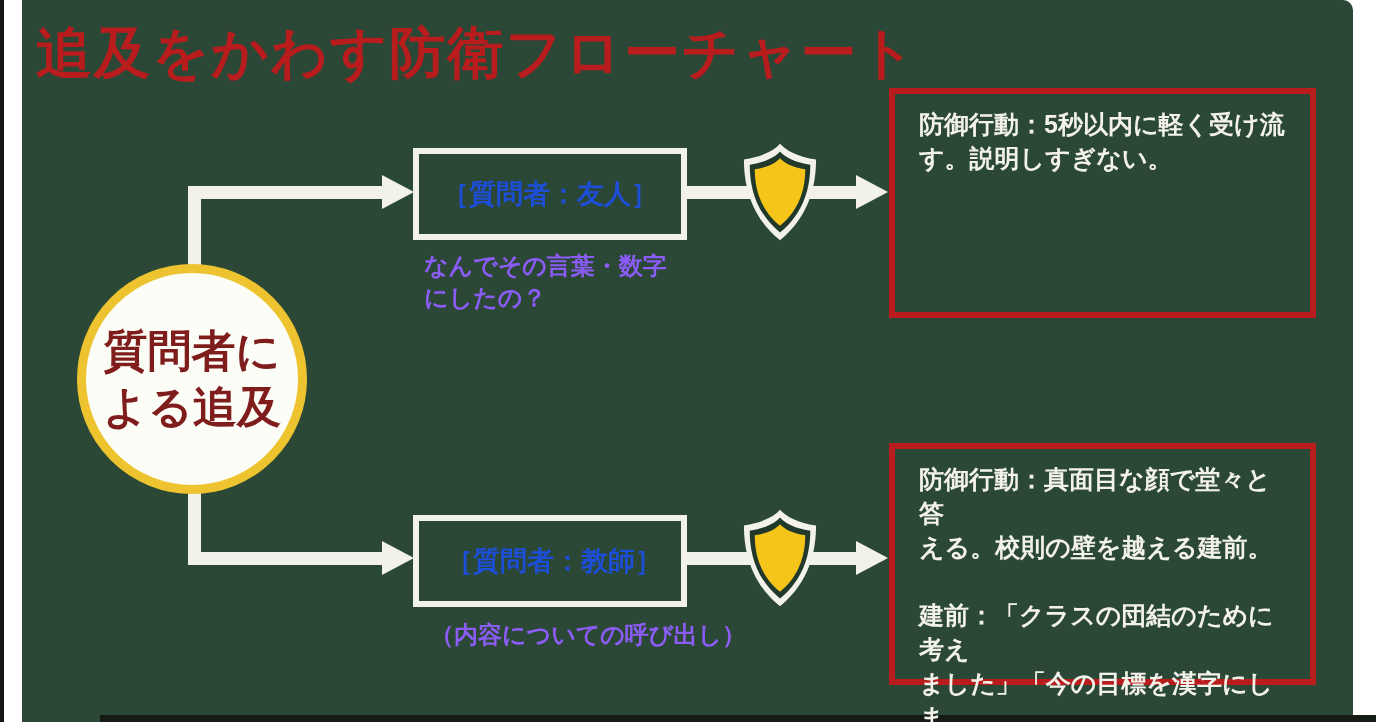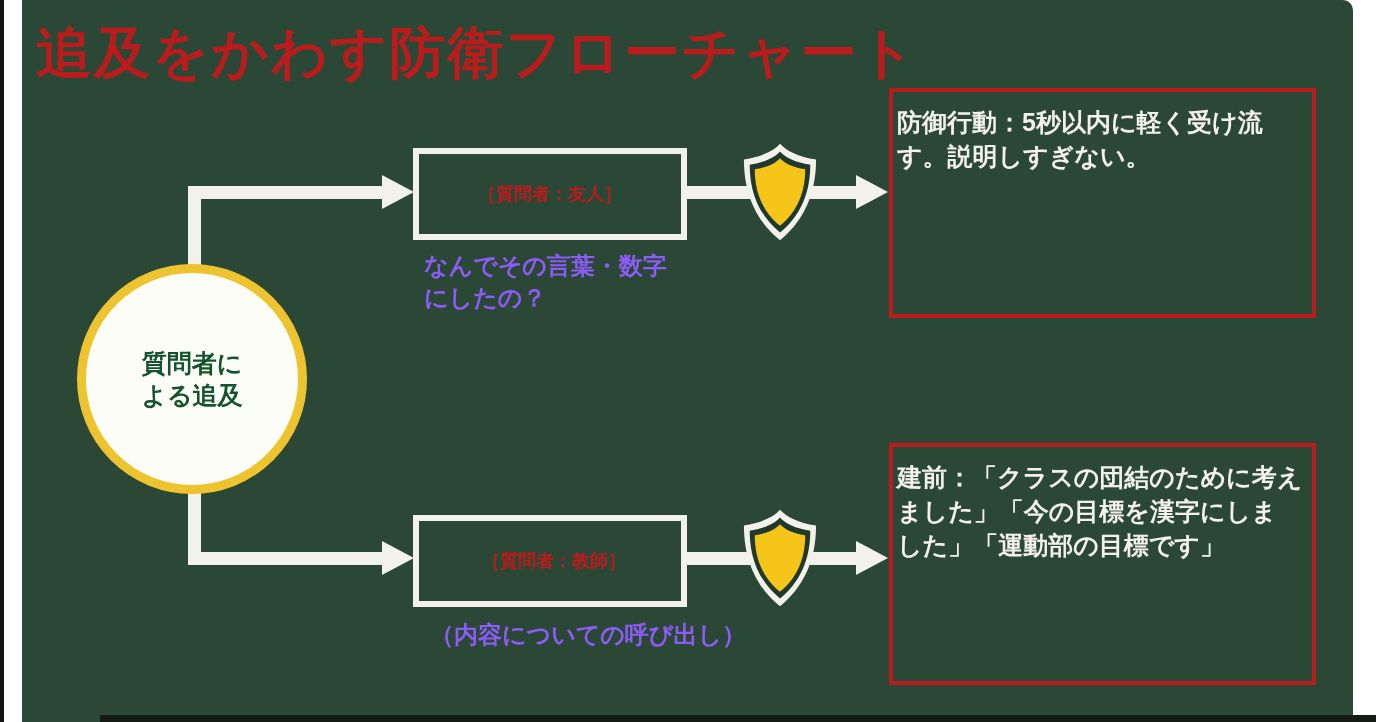--- a/index.html
+++ b/index.html
@@ -27,40 +27,40 @@
     border-left:32px solid #f2f1ea;
   }
   
   .root-circle{
     position:absolute;left:77px;top:264px;width:230px;height:230px;
     background:#fdfdf8;border:9px solid #edc32f;border-radius:50%;
     box-sizing:border-box;z-index:2;
     display:flex;align-items:center;justify-content:center;text-align:center;
   }
   .root-circle .lbl{
-    font-size:25px;line-height:1.28;color:#14532d;white-space:pre-line;
+    font-size:44px;line-height:1.28;color:#7f1d1d;white-space:pre-line;
   }
   
   .qbox{
     position:absolute;left:413px;width:274px;height:92px;
     border:6px solid #f2f1ea;box-sizing:border-box;z-index:2;
     display:flex;align-items:center;justify-content:center;
   }
-  .qbox .lbl{font-size:18px;color:#b91c1c;white-space:nowrap;}
+  .qbox .lbl{font-size:27px;color:#1d4ed8;white-space:nowrap;}
   .caption{
     position:absolute;font-size:24px;line-height:1.32;color:#8b5cf6;
     white-space:pre-line;z-index:2;
   }
   
   .shield{position:absolute;width:88px;height:102px;z-index:3;}
   
   .rbox{
     position:absolute;left:889px;width:427px;
-    border:4px solid #b91c1c;box-sizing:border-box;z-index:2;
-    padding:13px 4px;color:#f3f2ea;
+    border:6px solid #b91c1c;box-sizing:border-box;z-index:2;
+    padding:13px 24px;color:#f3f2ea;
   }
   .rbox p{
     margin:0;font-size:25px;line-height:34px;white-space:pre-line;
   }
   .rbox p + p{margin-top:34px;}
 </style>
 </head>
 <body>
 
 <div class="edge-bar"></div>
@@ -107,16 +107,18 @@
 </div>
 <div class="caption" style="left:412px;top:619px;margin-left:18px;">（内容についての呼び出し）</div>
 
 <svg class="shield" style="left:736px;top:507px;" viewBox="0 0 100 116">
   <path d="M50 3 C43 11 29 18 9 21 C9 49 16 85 50 113 C84 85 91 49 91 21 C71 18 57 11 50 3 Z" fill="#f2f1ea"></path>
   <path d="M50 3 C43 11 29 18 9 21 C9 49 16 85 50 113 C84 85 91 49 91 21 C71 18 57 11 50 3 Z" fill="#20392b" transform="translate(8,9.28) scale(0.84)"></path>
   <path d="M50 3 C43 11 29 18 9 21 C9 49 16 85 50 113 C84 85 91 49 91 21 C71 18 57 11 50 3 Z" fill="#f5c51a" transform="translate(15,17.4) scale(0.70)"></path>
 </svg>
 
 <div class="rbox" style="top:443px;height:242px;">
+  <p>防御行動：真面目な顔で堂々と答
+える。校則の壁を越える建前。</p>
   <p>建前：「クラスの団結のために考え
 ました」「今の目標を漢字にしま
 した」「運動部の目標です」</p>
 </div>
 
 </body></html>

